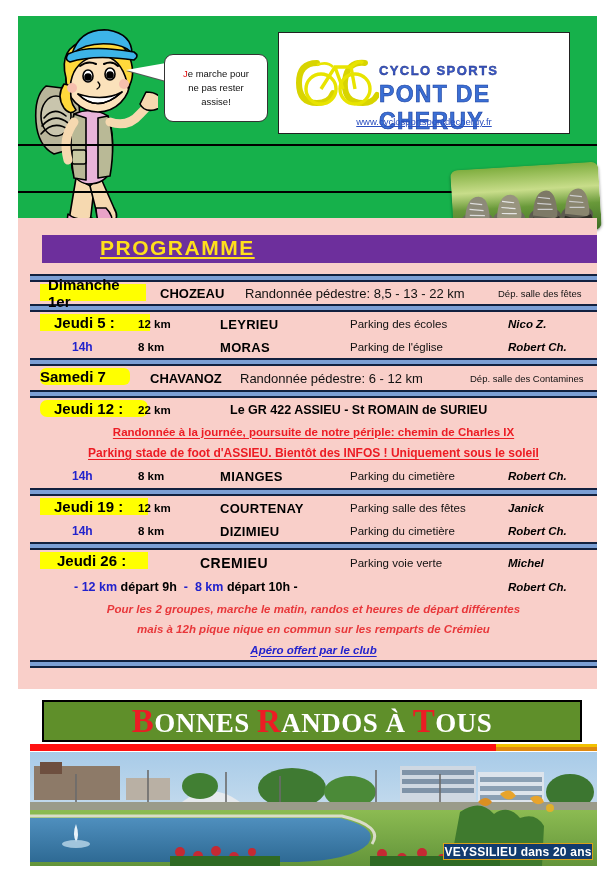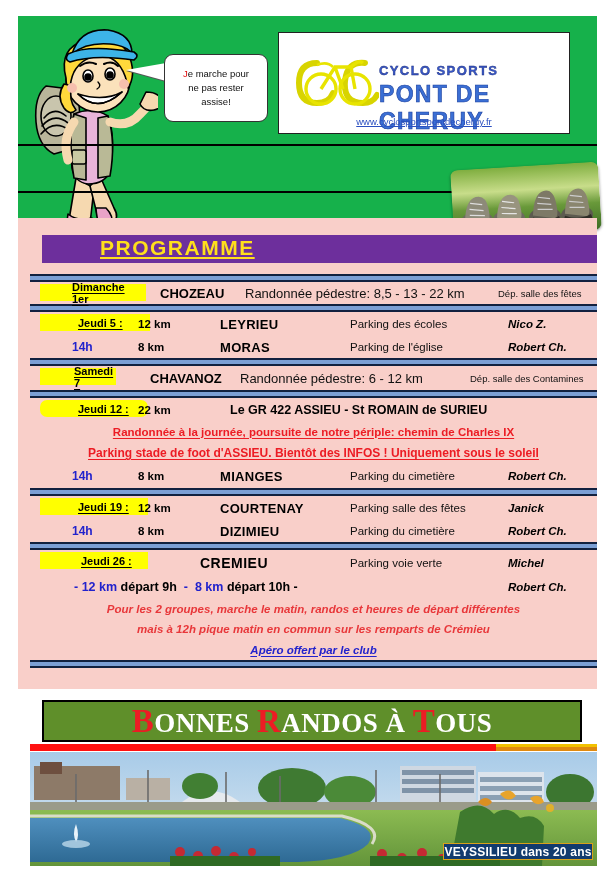--- a/index.html
+++ b/index.html
@@ -110,22 +110,22 @@
   .line { position:relative; height:21px; }
 
   .cell { position:absolute; white-space:nowrap; top:50%; transform:translateY(-50%); }
 
   .datechip {
     position:absolute; left:10px; top:2px; height:17px;
     background:#ffff00; padding:0px 8px 0px 8px;
     display:flex; align-items:center;
   }
   .datechip span {
-    font-size:11px; font-weight:bold; color:#000;
-    text-decoration:underline; text-underline-offset:2px;margin-left:24px;
+    font-size:15px; font-weight:bold; color:#000;
+    text-underline-offset:2px;
   }
 
   .c-time { left:42px; font-size:12px; font-weight:bold; color:#2222cc; }
   .c-dist { left:108px; font-size:11.5px; font-weight:bold; color:#000; }
   .c-place { left:190px; font-size:13px; font-weight:bold; color:#000; letter-spacing:.3px; }
   .c-park { left:320px; font-size:11.5px; color:#111; }
   .c-resp { left:478px; font-size:11.5px; font-weight:bold; font-style:italic; color:#000; }
 
   .big-title { font-size:13px; font-weight:bold; color:#000; }
   .rando-desc { font-size:13px; color:#111; font-weight:normal; }
@@ -344,21 +344,21 @@
       </div>
     </div>
 
     <div class="sep">
         <div class="dark"></div>
         <div class="blue"></div>
         <div class="dark"></div>
       </div>
     <div class="row">
       <div class="line" style="height:24px;">
-        <div class="datechip" style="left:10px;width:76px;padding-left:10px;">
+        <div class="datechip" style="left:10px;width:90px;padding-left:0;border-radius:6px;">
             <span>Samedi  7</span>
           </div>
         <div class="cell big-title" style="left:120px;">CHAVANOZ</div>
         <div class="cell rando-desc" style="left:210px;">Randonnée pédestre:  6 - 12 km</div>
         <div class="cell dep-small" style="left:440px;">Dép. salle des Contamines</div>
       </div>
     </div>
 
     <div class="sep">
         <div class="dark"></div>
@@ -427,21 +427,21 @@
         <div class="cell c-resp">Michel</div>
       </div>
       <div class="line" style="height:24px;">
         <div class="cell" style="left:44px;font-size:12.5px;font-weight:bold;color:#000;"><span style="color:#2222cc;">- </span><span style="color:#2222cc;">12 km</span> <span>départ 9h</span> &nbsp;<span style="color:#2222cc;">-</span>&nbsp; <span style="color:#2222cc;">8 km</span> <span>départ 10h -</span></div>
         <div class="cell c-resp">Robert Ch.</div>
       </div>
       <div class="line" style="height:20px;">
         <div class="italred" style="position:absolute;left:0;right:0;top:50%;transform:translateY(-50%);">Pour les 2 groupes, marche le matin, randos et heures de départ différentes</div>
       </div>
       <div class="line" style="height:20px;">
-        <div class="italred" style="position:absolute;left:0;right:0;top:50%;transform:translateY(-50%);">mais à 12h pique matin en commun sur les remparts de Crémieu</div>
+        <div class="italred" style="position:absolute;left:0;right:0;top:50%;transform:translateY(-50%);">mais à 12h pique nique en commun sur les remparts de Crémieu</div>
       </div>
       <div class="line" style="height:21px;">
         <div class="blueline" style="position:absolute;left:0;right:0;top:50%;transform:translateY(-50%);">Apéro offert par le club</div>
       </div>
     </div>
     <div class="sep">
         <div class="dark"></div>
         <div class="blue"></div>
         <div class="dark"></div>
       </div>

